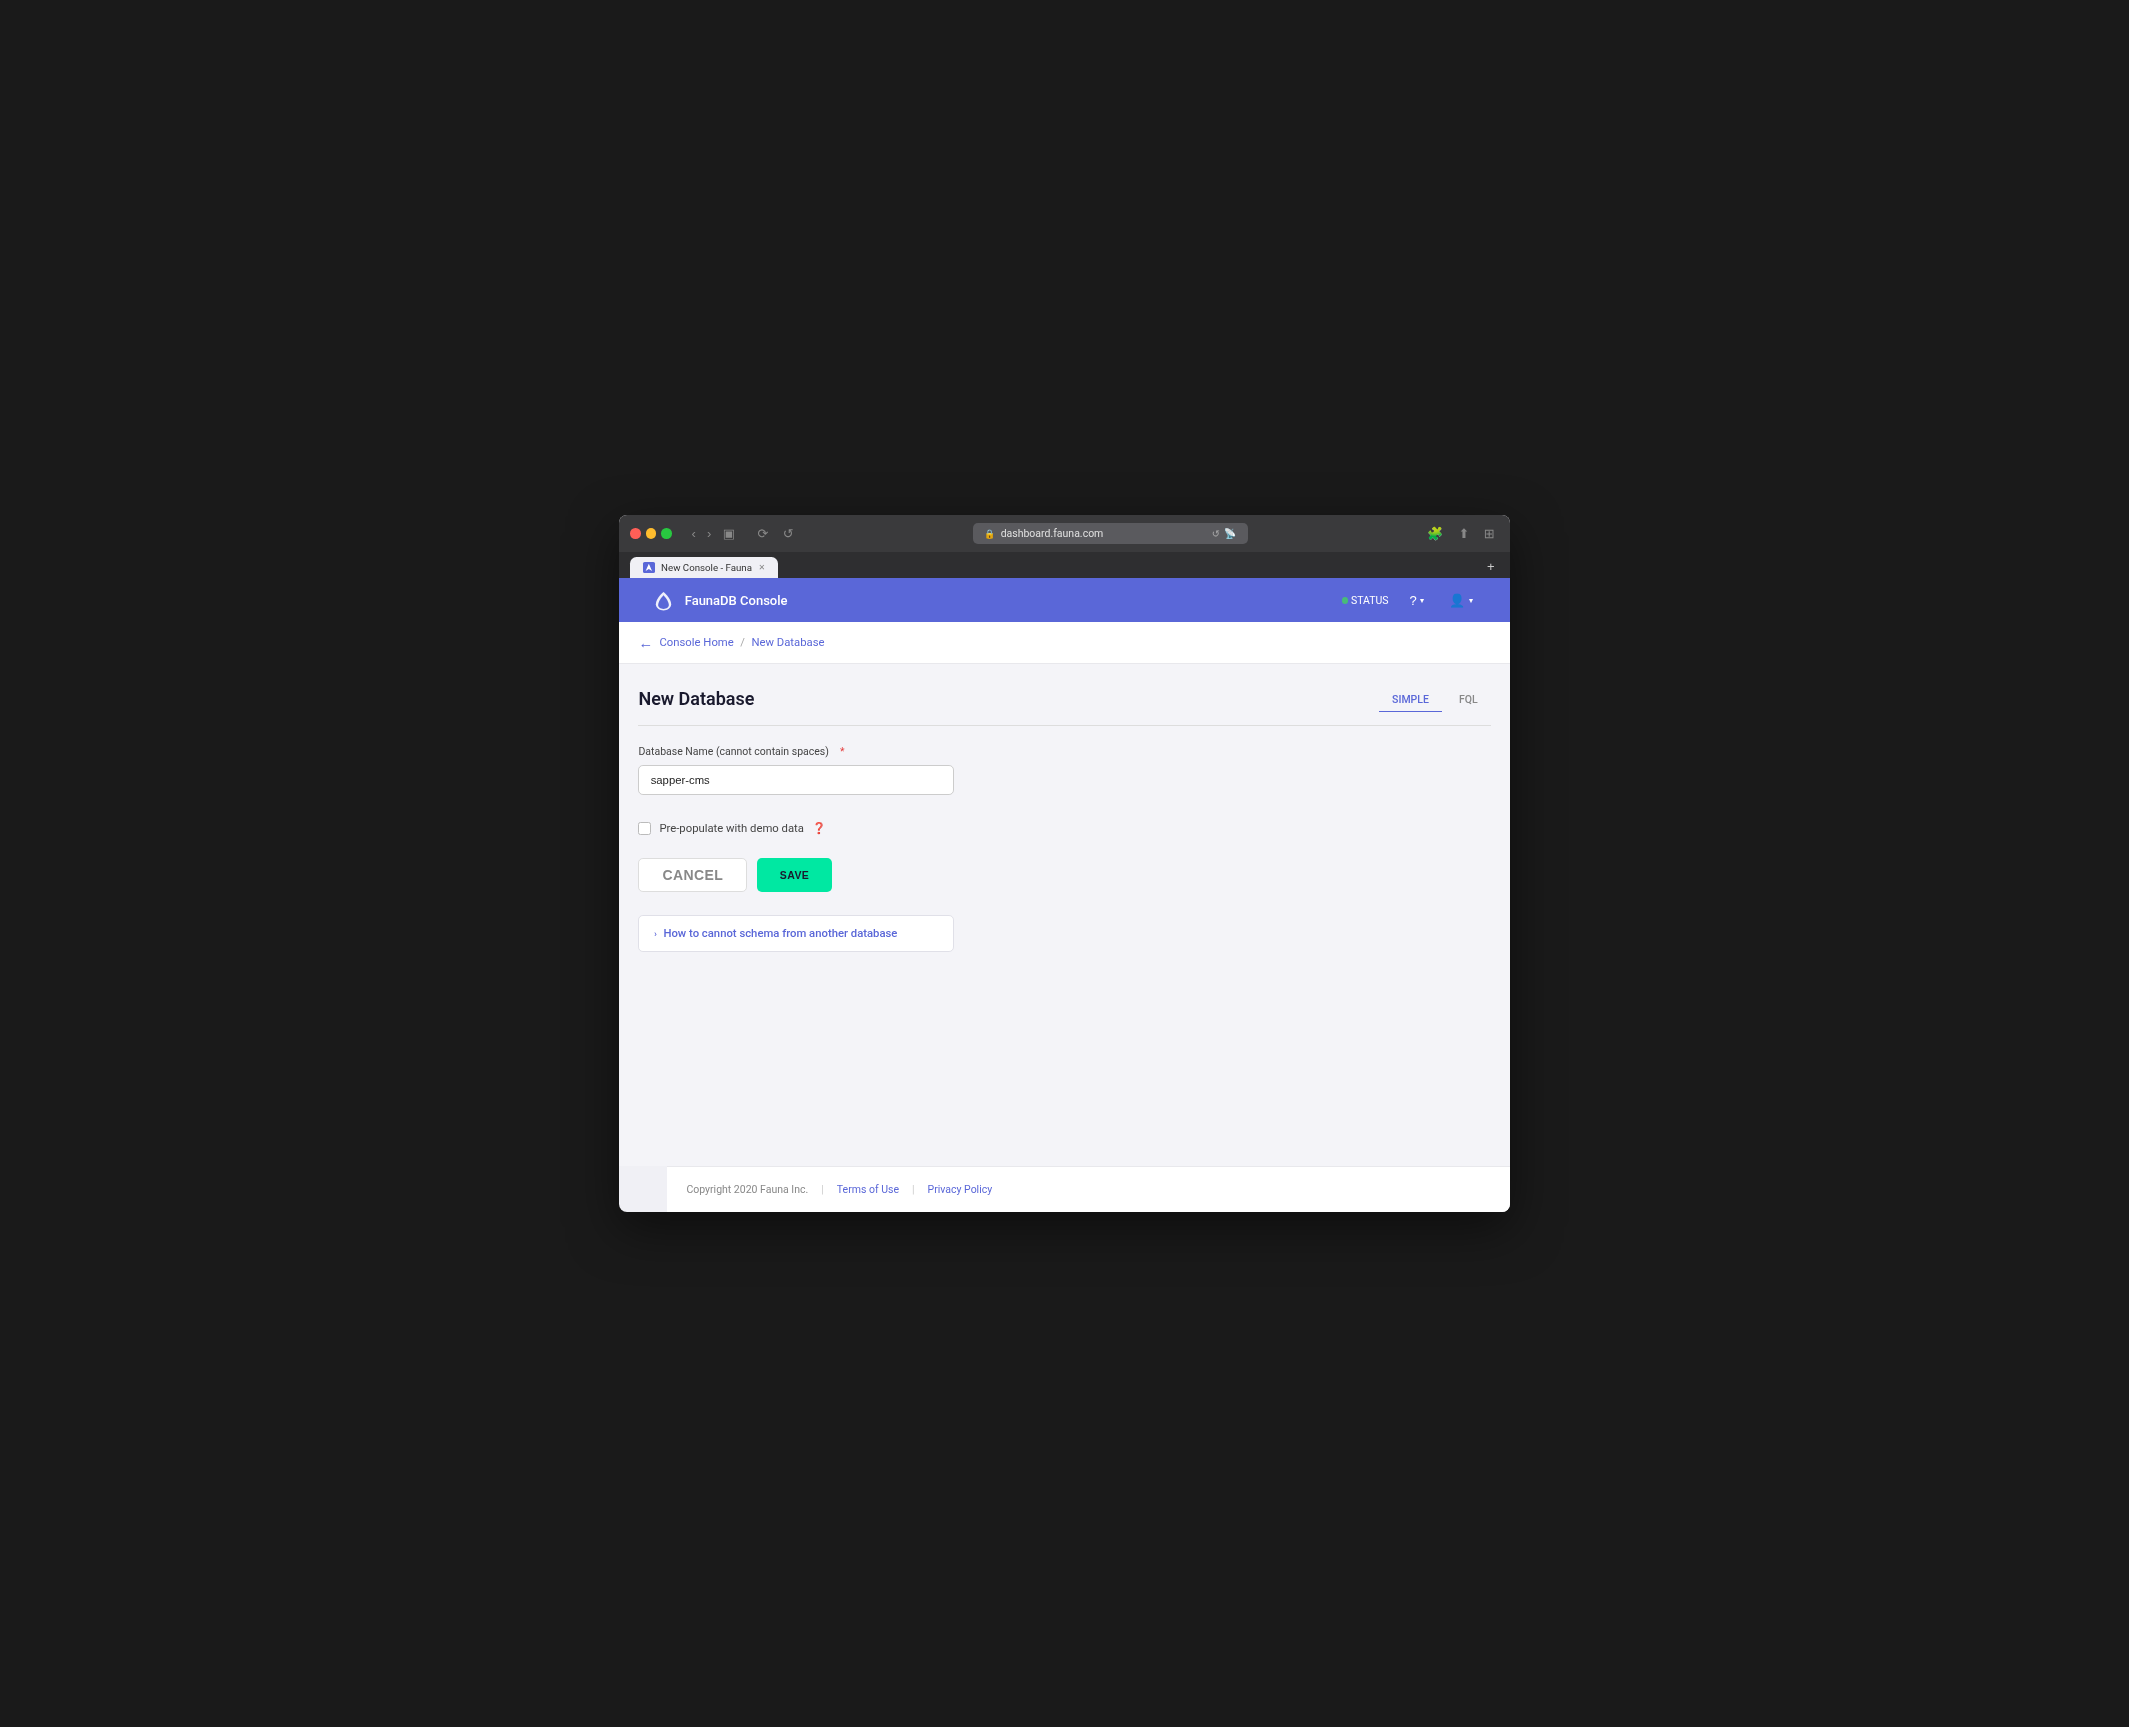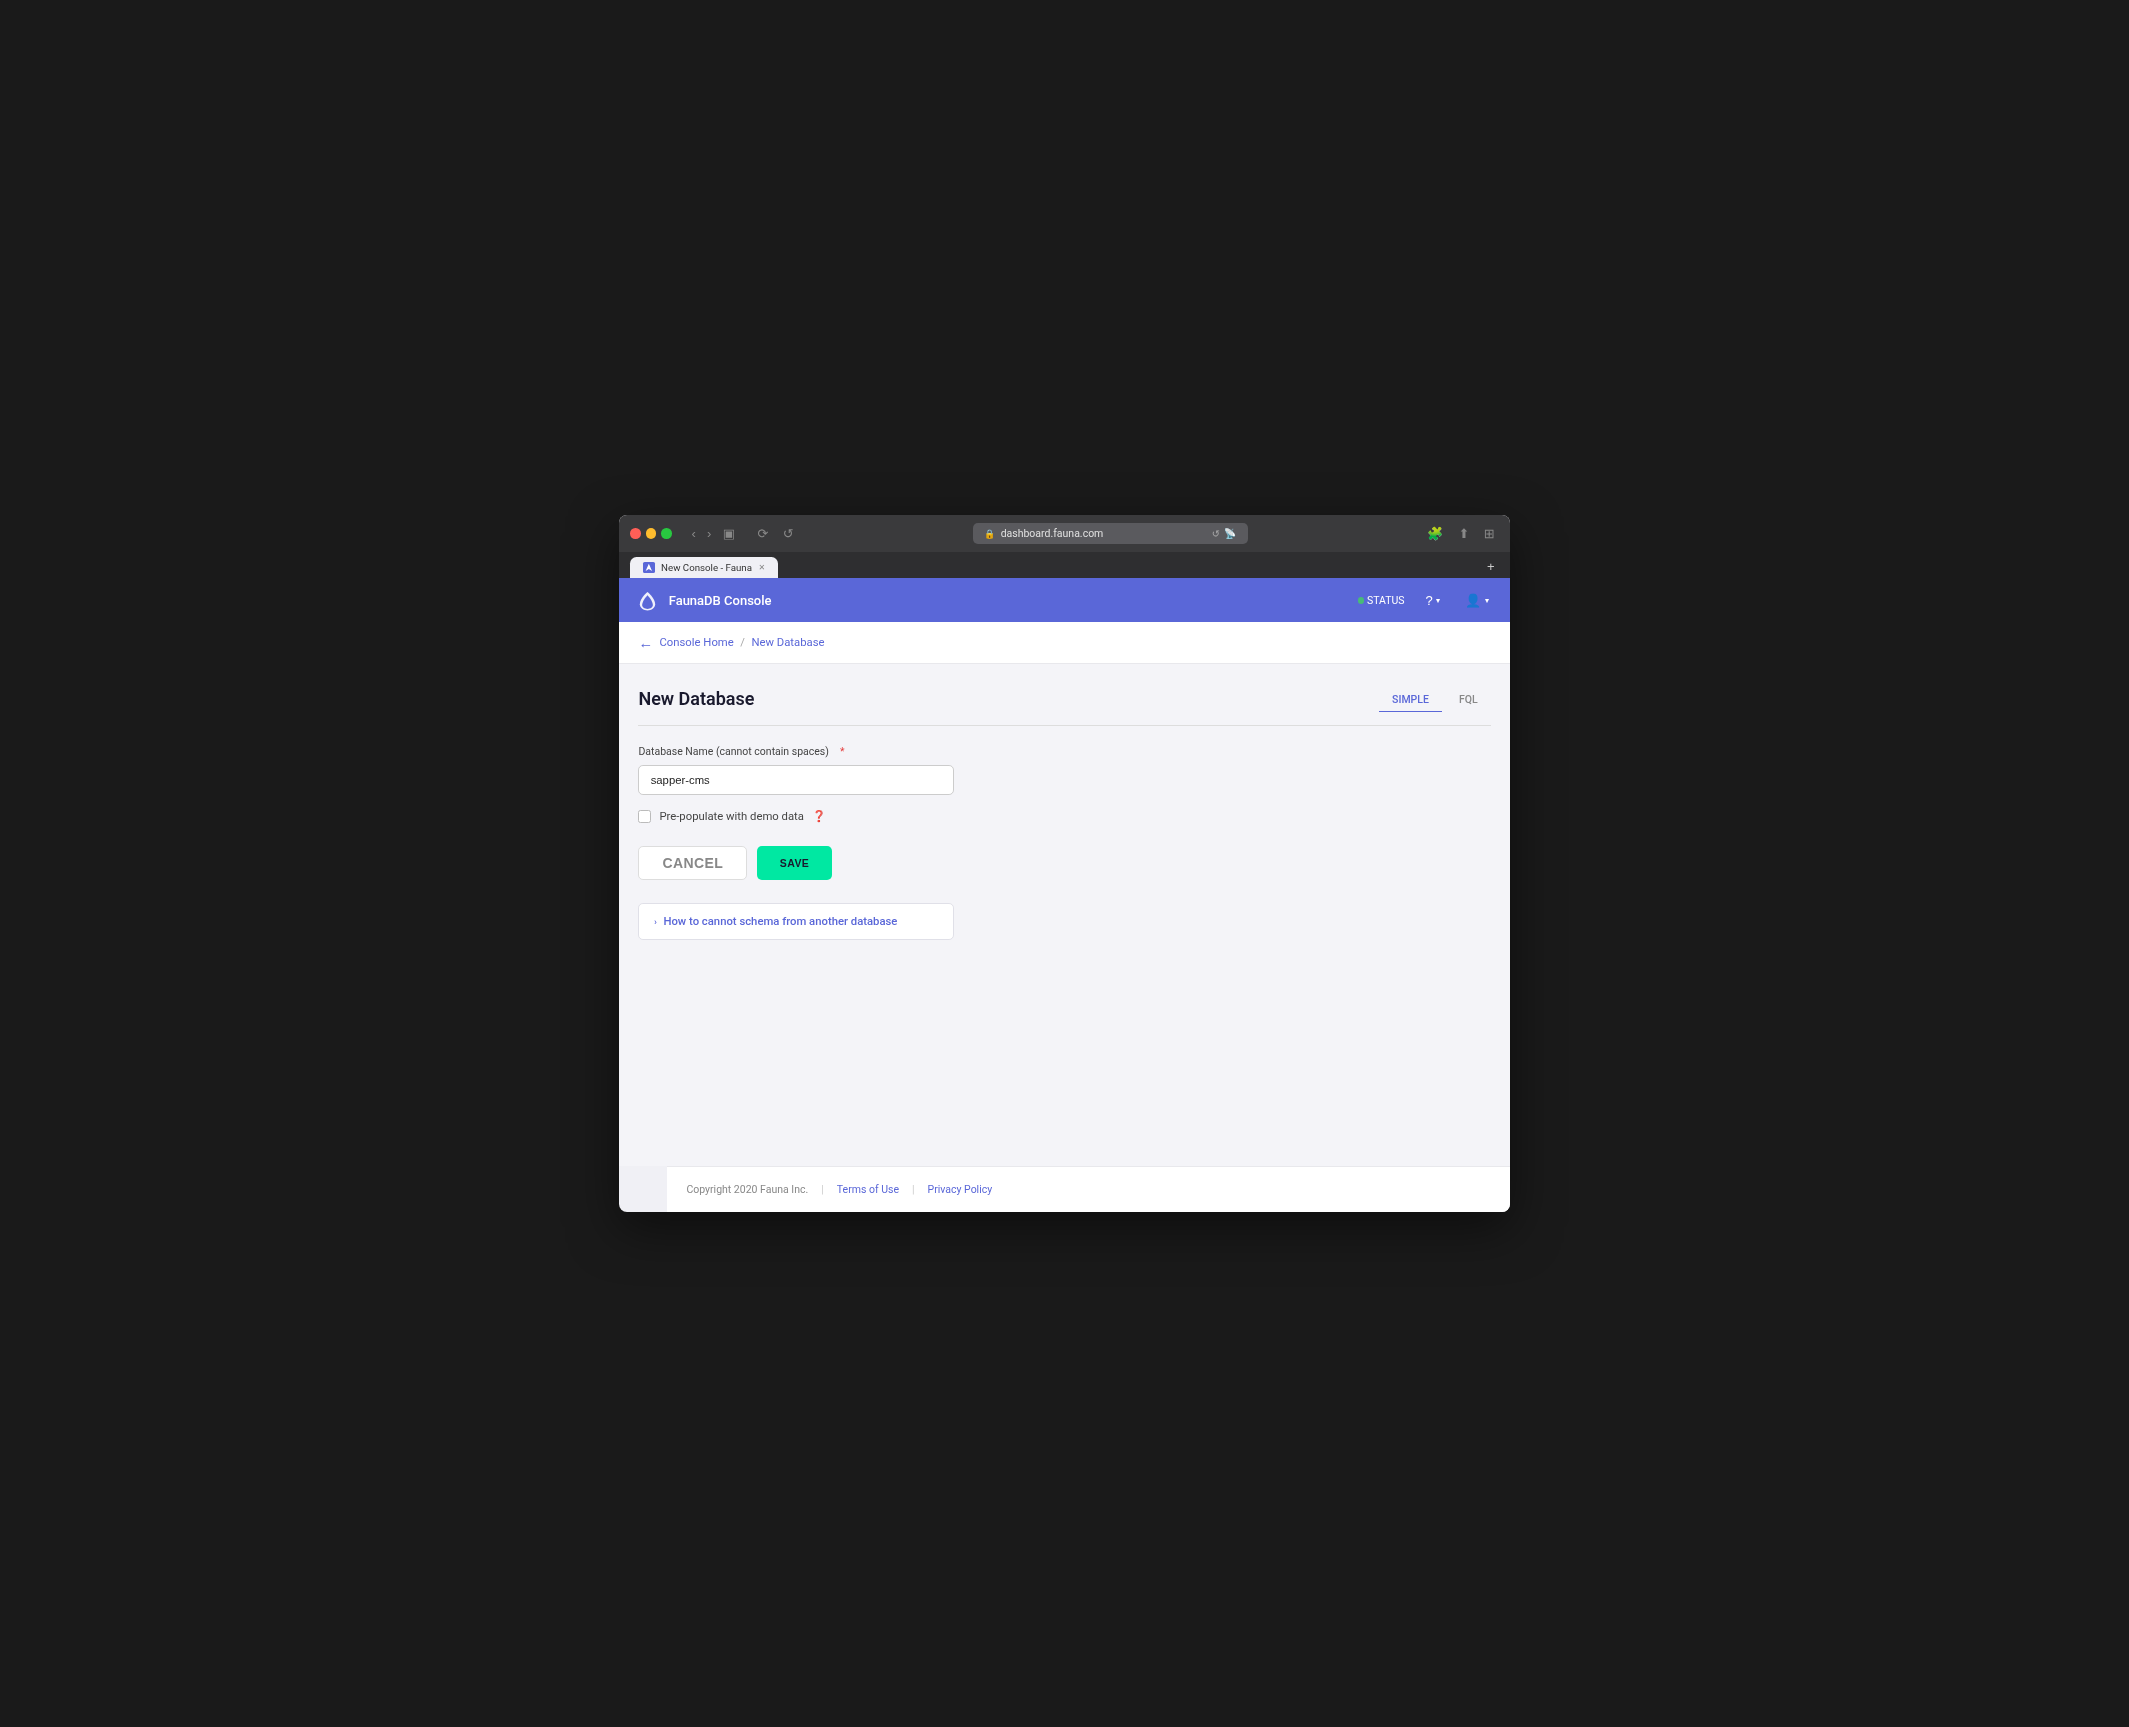--- a/index.html
+++ b/index.html
@@ -101,21 +101,21 @@
       align-items: center;
       justify-content: center;
       color: white;
       font-size: 7.3px;
     }
     .tab-close { color: #888; font-size: 8px; cursor: pointer; }
 
     
     .app-header {
       background: #5a67d8;
-      padding: 0 16px;
+      padding: 0 32px;
       height: 44px;
       display: flex;
       align-items: center;
       justify-content: space-between;
     }
     .header-left {
       display: flex;
       align-items: center;
       gap: 9.7px;
     }
@@ -250,21 +250,21 @@
       padding: 8px 11.3px;
       border: 0.8px solid #ccc;
       border-radius: 4.9px;
       font-size: 11.3px;
       color: #222;
       background: white;
       outline: none;
     }
 
     .checkbox-row {
-      margin-top: 15px;
+      margin-top: 27px;
       display: flex;
       align-items: center;
       gap: 8px;
     }
     .form-checkbox {
       width: 13px;
       height: 13px;
       border: 0.8px solid #bbb;
       border-radius: 2.4px;
       cursor: pointer;

